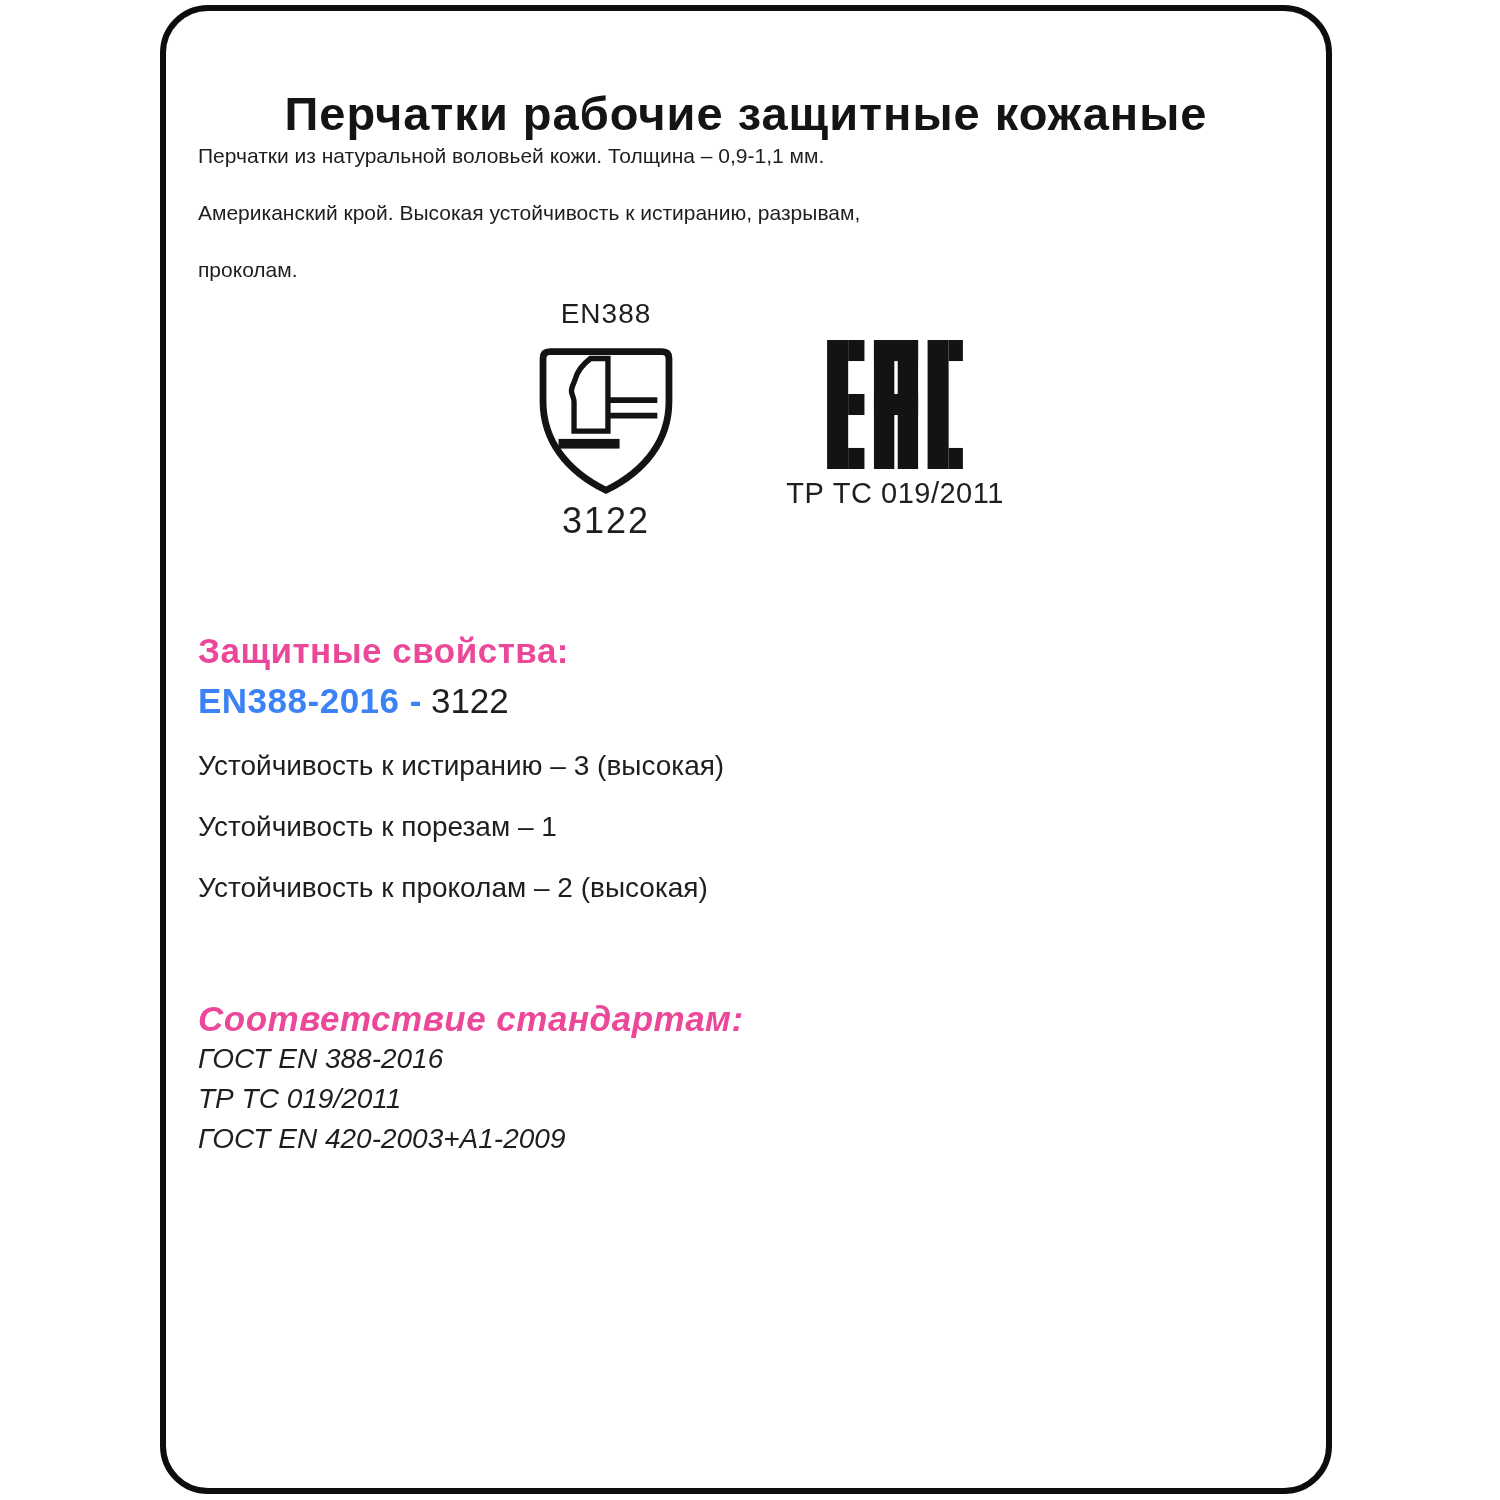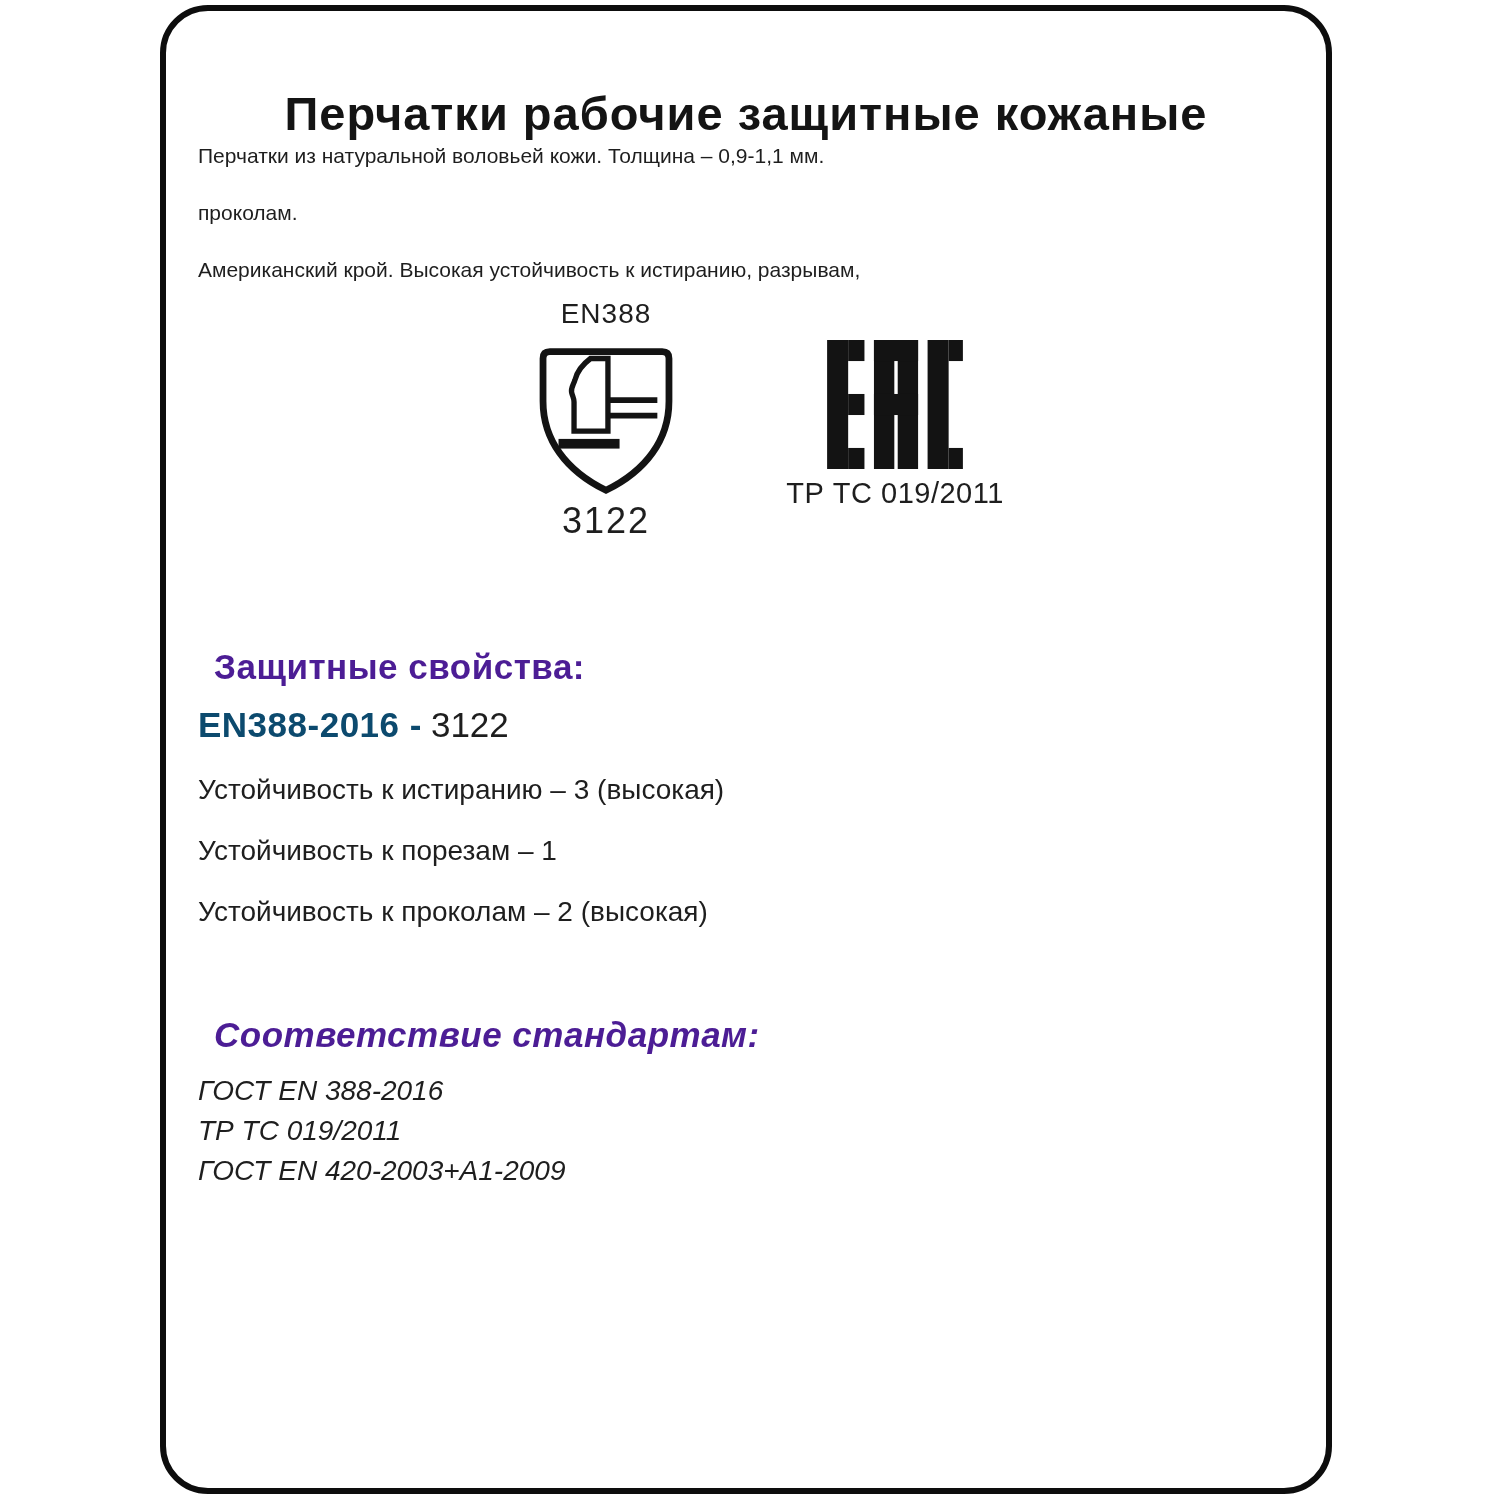--- a/index.html
+++ b/index.html
@@ -91,33 +91,33 @@
   .props {
     position: absolute;
     top: 620px;
     left: 32px;
     right: 24px;
   }
   .section-heading {
     font-size: 35px;
     font-weight: 700;
     line-height: 40px;
-    margin: 16px;
+    margin: 0;
     letter-spacing: 0.5px;
-    color: #4c1d95;
+    color: #ec4899;
   }
   .std-line {
     margin: 8px 0 0 0;
     font-size: 35px;
     line-height: 44px;
   }
   .std-line b {
     font-weight: 700;
     letter-spacing: 0.5px;
-    color: #0c4a6e;
+    color: #3b82f6;
   }
   .std-line .std-value {
     margin-left: 9px;
     font-weight: 400;
   }
   .prop-list {
     list-style: none;
     margin: 12px 0 0 0;
     padding: 0;
     font-size: 28px;
@@ -145,22 +145,22 @@
 </style>
 </head>
 <body>
 
 <div class="card">
 
   <h1 class="title">Перчатки рабочие защитные кожаные</h1>
 
   <div class="desc">
     <div>Перчатки из натуральной воловьей кожи. Толщина – 0,9-1,1 мм.</div>
+    <div>Американский крой. Высокая устойчивость к истиранию, разрывам,</div>
     <div>проколам.</div>
-    <div>Американский крой. Высокая устойчивость к истиранию, разрывам,</div>
   </div>
 
   <div class="en388-badge">
     <div class="en388-label">EN388</div>
     <svg class="shield-svg" viewBox="0 0 150 160">
       <path class="ink" d="M17,9 H133 Q140,9 140,16 V60 C140,100 116,132 75,152 C34,132 10,100 10,60 V16 Q10,9 17,9 Z" fill="none" stroke-width="7"></path>
       <path class="ink" d="M77,16 L59,16 C51,22 45,30 43,38 C41.5,43 38.5,46.5 39.5,51 C40.5,55.5 42,56.5 42,61 L42,91 L77,91 Z" fill="none" stroke-width="5.5" stroke-linejoin="miter"></path>
       <line class="ink" x1="77" y1="59" x2="128" y2="59" stroke-width="6"></line>
       <line class="ink" x1="77" y1="75" x2="128" y2="75" stroke-width="6"></line>
       <rect class="fill-ink" x="26" y="99" width="63" height="10"></rect>

